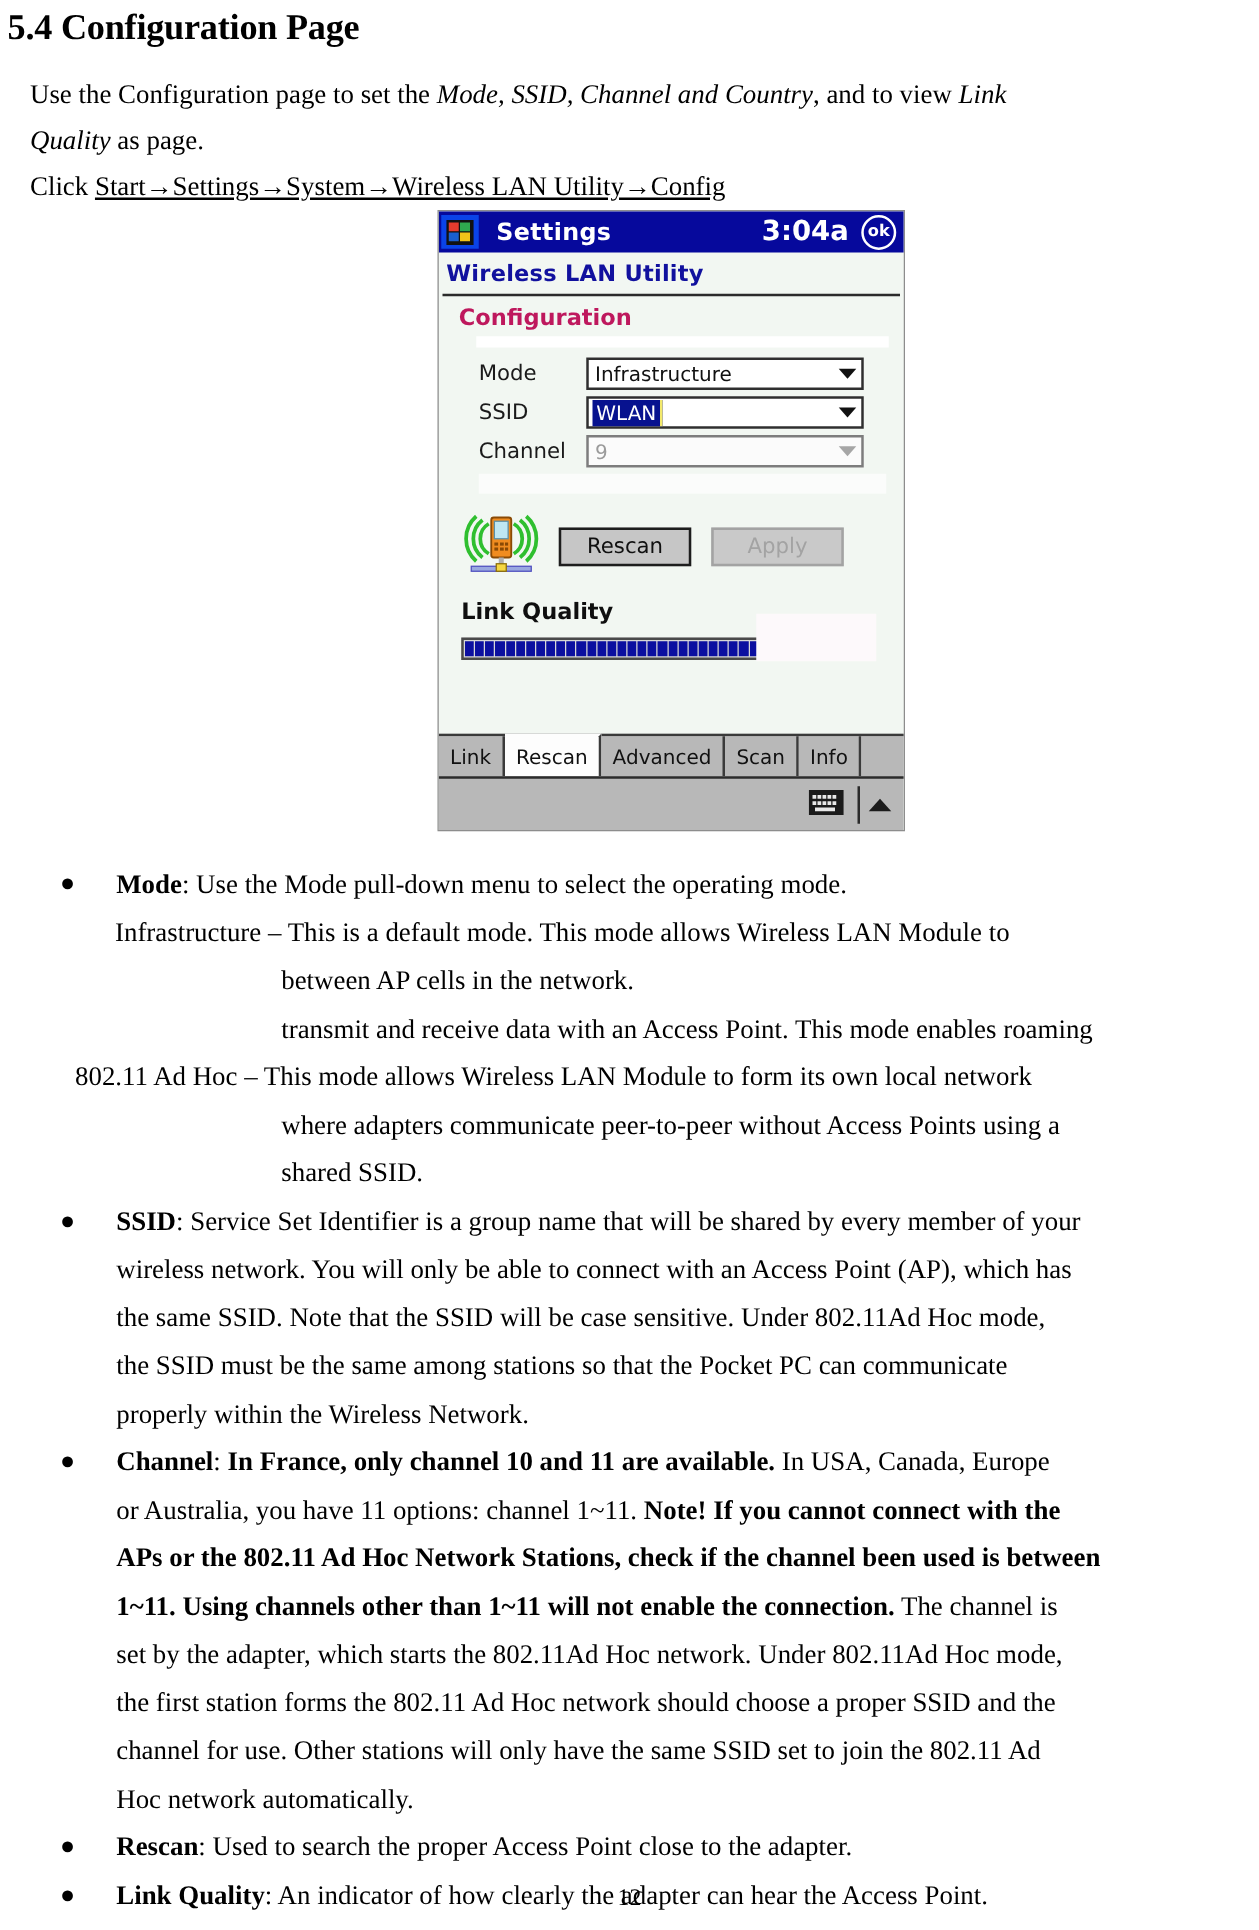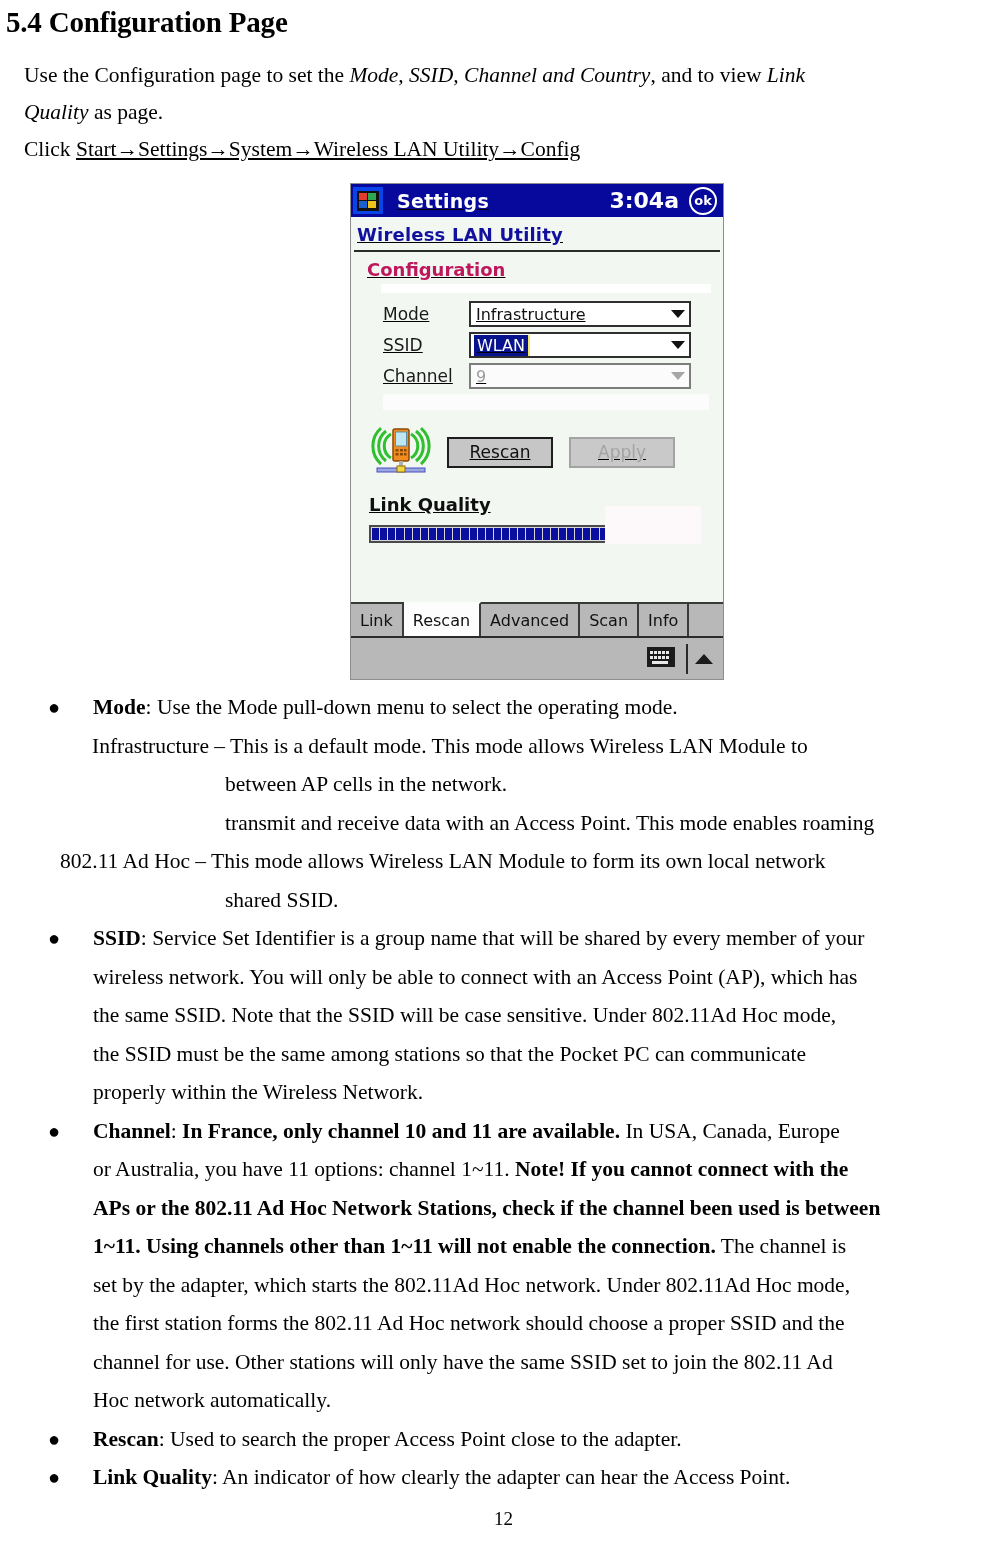--- a/index.html
+++ b/index.html
@@ -42,24 +42,23 @@
     line-height: 37px;
   }
   .intro .ln { display: block; white-space: nowrap; }
   .it { font-style: italic; }
   .ul { text-decoration: underline; }
 
   
   .device-wrap {
     position: absolute;
     left: 350px;
-    top: 183px;
+    top: 168px;
     width: 374px;
     height: 497px;
-    text-decoration: underline;
   }
   .device {
     width: 374px;
     height: 497px;
     background: #f2f7f2;
     border: 1px solid #8d8d8d;
     box-sizing: border-box;
     font-family: "DejaVu Sans", "Liberation Sans", sans-serif;
     position: relative;
     overflow: hidden;
@@ -522,20 +521,21 @@
   <div class="bullets">
 
     <span class="bl">
       <span class="bullet">●</span>
       <span class="txt ind-a"><span class="b">Mode</span><span>:    Use the Mode pull-down menu to select the operating mode.</span></span>
     </span>
     <span class="bl"><span class="txt ind-b">Infrastructure – This is a default mode.    This mode allows Wireless LAN Module to</span></span>
     <span class="bl"><span class="txt ind-c">between AP cells in the network.</span></span>
     <span class="bl"><span class="txt ind-c">transmit and receive data with an Access Point. This mode enables roaming</span></span>
     <span class="bl"><span class="txt ind-d">802.11 Ad Hoc – This mode allows Wireless LAN Module to form its own local network</span></span>
+    <span class="bl"><span class="txt ind-c">where adapters communicate peer-to-peer without Access Points using a</span></span>
     <span class="bl"><span class="txt ind-c">shared SSID.</span></span>
 
     <span class="bl">
       <span class="bullet">●</span>
       <span class="txt ind-a"><span class="b">SSID</span><span>: Service Set Identifier is a group name that will be shared by every member of your</span></span>
     </span>
     <span class="bl"><span class="txt ind-a">wireless network.    You will only be able to connect with an Access Point (AP), which has</span></span>
     <span class="bl"><span class="txt ind-a">the same SSID.    Note that the SSID will be case sensitive.    Under 802.11Ad Hoc mode,</span></span>
     <span class="bl"><span class="txt ind-a">the SSID must be the same among stations so that the Pocket PC can communicate</span></span>
     <span class="bl"><span class="txt ind-a">properly within the Wireless Network.</span></span>

